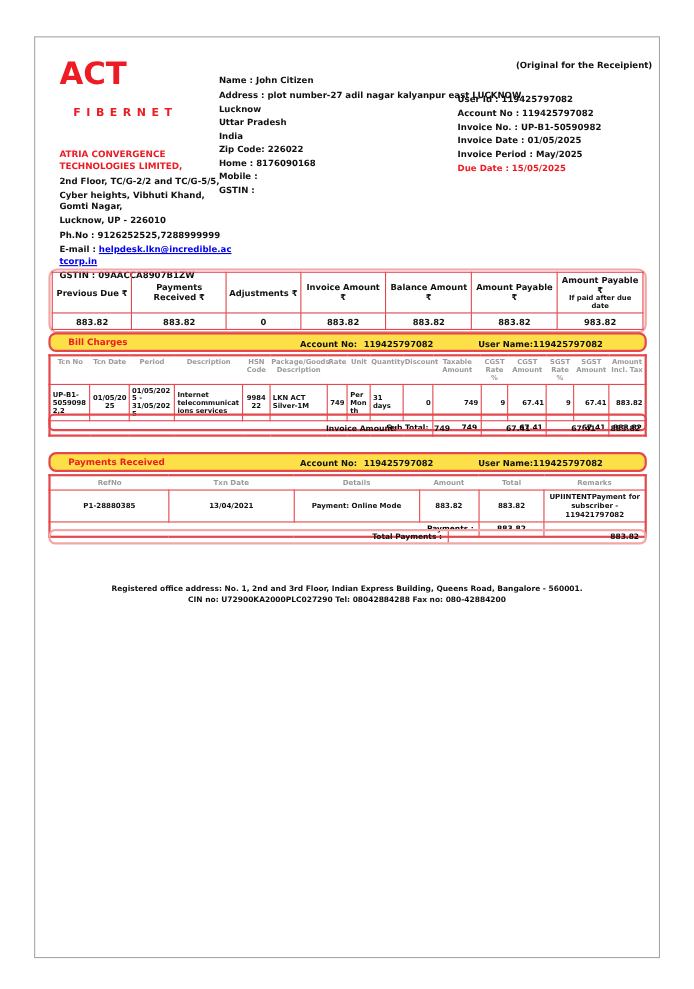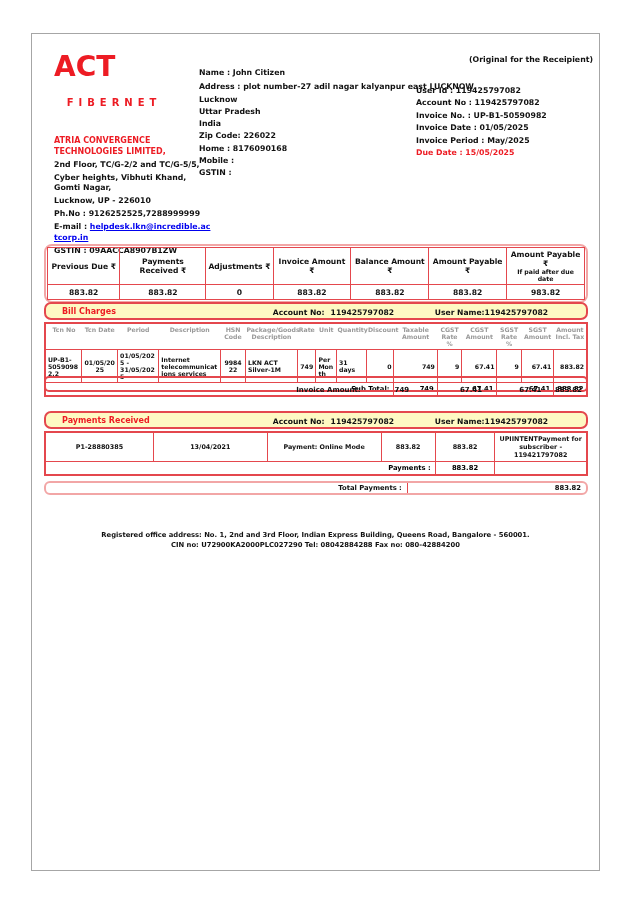--- a/index.html
+++ b/index.html
@@ -32,21 +32,21 @@
 
   
   .summary-wrap { position:absolute; left:12px; top:210px; width:544px; border:2px solid #f2a6a6; border-radius:8px; padding:1px; }
   .summary-table { width:100%; border-collapse:collapse; }
   .summary-table th, .summary-table td { border:1px solid #e4474d; font-size:7.6px; text-align:center; padding:2px 2px; color:#111; }
   .summary-table th { font-weight:bold; height:22px; vertical-align:middle; }
   .summary-table td { font-weight:bold; height:15px; }
   .hdr-note { display:block; font-size:6.2px; font-weight:bold; }
 
   
-  .bar { position:absolute; left:12px; width:544px; height:18px; border:2px solid #e4474d; border-radius:7px; background:#fef9c3; }
+  .bar { position:absolute; left:12px; width:544px; height:18px; border:2px solid #e4474d; border-radius:7px; background:#fde047; }
   .bar .t   { position:absolute; left:16px; top:3px; color:#ed1c24; font-size:8px; font-weight:bold; }
   .bar .acc { position:absolute; left:42%; top:3.5px; font-size:7.6px; font-weight:bold; color:#111; }
   .bar .acc .v { margin-left:6px; }
   .bar .usr { position:absolute; left:72%; top:3.5px; font-size:7.6px; font-weight:bold; color:#111; }
   .bill-bar { top:268px; }
   .pay-bar  { top:377px; }
 
   
   .bill-table { position:absolute; left:12px; top:288px; width:544px; border-collapse:collapse; border:2px solid #e4474d; table-layout:fixed; }
   .bill-table th { color:#9a9a9a; font-size:6.2px; font-weight:bold; vertical-align:top; text-align:center; padding:2px 1px; height:15px; }
@@ -264,20 +264,28 @@
   <table class="pay-table">
     <colgroup>
       <col style="width:20%">
         <col style="width:21%">
         <col style="width:21%">
       <col style="width:10%">
         <col style="width:11%">
         <col style="width:17%">
     </colgroup>
     <tbody>
+        <tr>
+      <th>RefNo</th>
+      <th>Txn Date</th>
+      <th>Details</th>
+      <th>Amount</th>
+      <th>Total</th>
+      <th>Remarks</th>
+    </tr>
     <tr>
       <td class="c ac">P1-28880385</td>
       <td class="c ac">13/04/2021</td>
       <td class="c ac">Payment: Online Mode</td>
       <td class="c ar">883.82</td>
       <td class="c ar">883.82</td>
       <td class="c ac">UPIINTENTPayment for subscriber - 119421797082</td>
     </tr>
     <tr>
       <td class="pay-lbl" colspan="4">Payments :</td>

